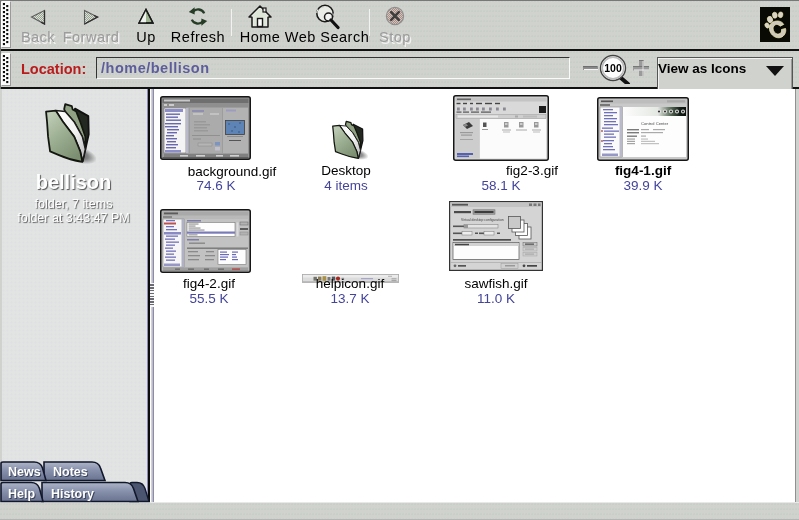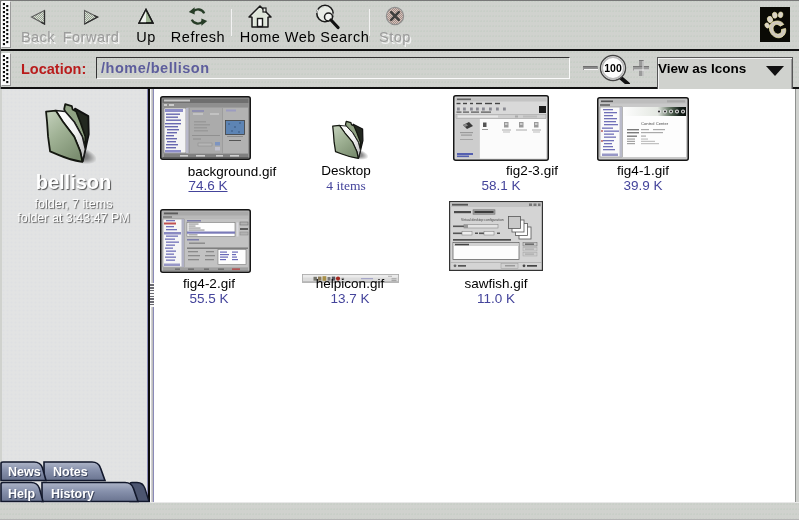--- a/index.html
+++ b/index.html
@@ -662,26 +662,26 @@
   <circle cx="6" cy="64.8" r="1.4" fill="#666"></circle>
   <rect x="9" y="64" width="8" height="1.7" fill="#555"></rect>
   <rect x="52" y="62.5" width="17" height="5" fill="#d0d0d0" stroke="#999" stroke-width="0.5"></rect>
   <rect x="56" y="64" width="10" height="1.5" fill="#999"></rect>
   <circle cx="75" cy="64.8" r="1.4" fill="#444"></circle>
   <rect x="78" y="64" width="10" height="1.7" fill="#444"></rect>
 </svg>
 </div>
 
 <div class="fname" style="left:210px; top:164px;padding-left:44px;">background.gif</div>
-<div class="fsize" style="left:208px; top:178px;text-decoration:underline;">74.6 K</div>
+<div class="fsize" style="left:216px; top:178px;">74.6 K</div>
 <div class="fname" style="left:346px; top:163px;">Desktop</div>
-<div class="fsize" style="left:346px; top:178px;font-family:Liberation Serif, serif;">4 items</div>
+<div class="fsize" style="left:346px; top:178px;">4 items</div>
 <div class="fname" style="left:501px; top:163px;margin-left:31px;">fig2-3.gif</div>
 <div class="fsize" style="left:501px; top:178px;">58.1 K</div>
-<div class="fname" style="left:643px; top:163px;">fig4-1.gif</div>
+<div class="fname" style="left:643px; top:163px;font-weight:bold;">fig4-1.gif</div>
 <div class="fsize" style="left:643px; top:178px;">39.9 K</div>
 
 <div class="fname" style="left:209px; top:276px;">fig4-2.gif</div>
 <div class="fsize" style="left:209px; top:291px;">55.5 K</div>
 <div class="fname" style="left:350px; top:276px;">helpicon.gif</div>
 <div class="fsize" style="left:350px; top:291px;">13.7 K</div>
 <div class="fname" style="left:496px; top:276px;">sawfish.gif</div>
 <div class="fsize" style="left:496px; top:291px;">11.0 K</div>
 
 </body></html>

